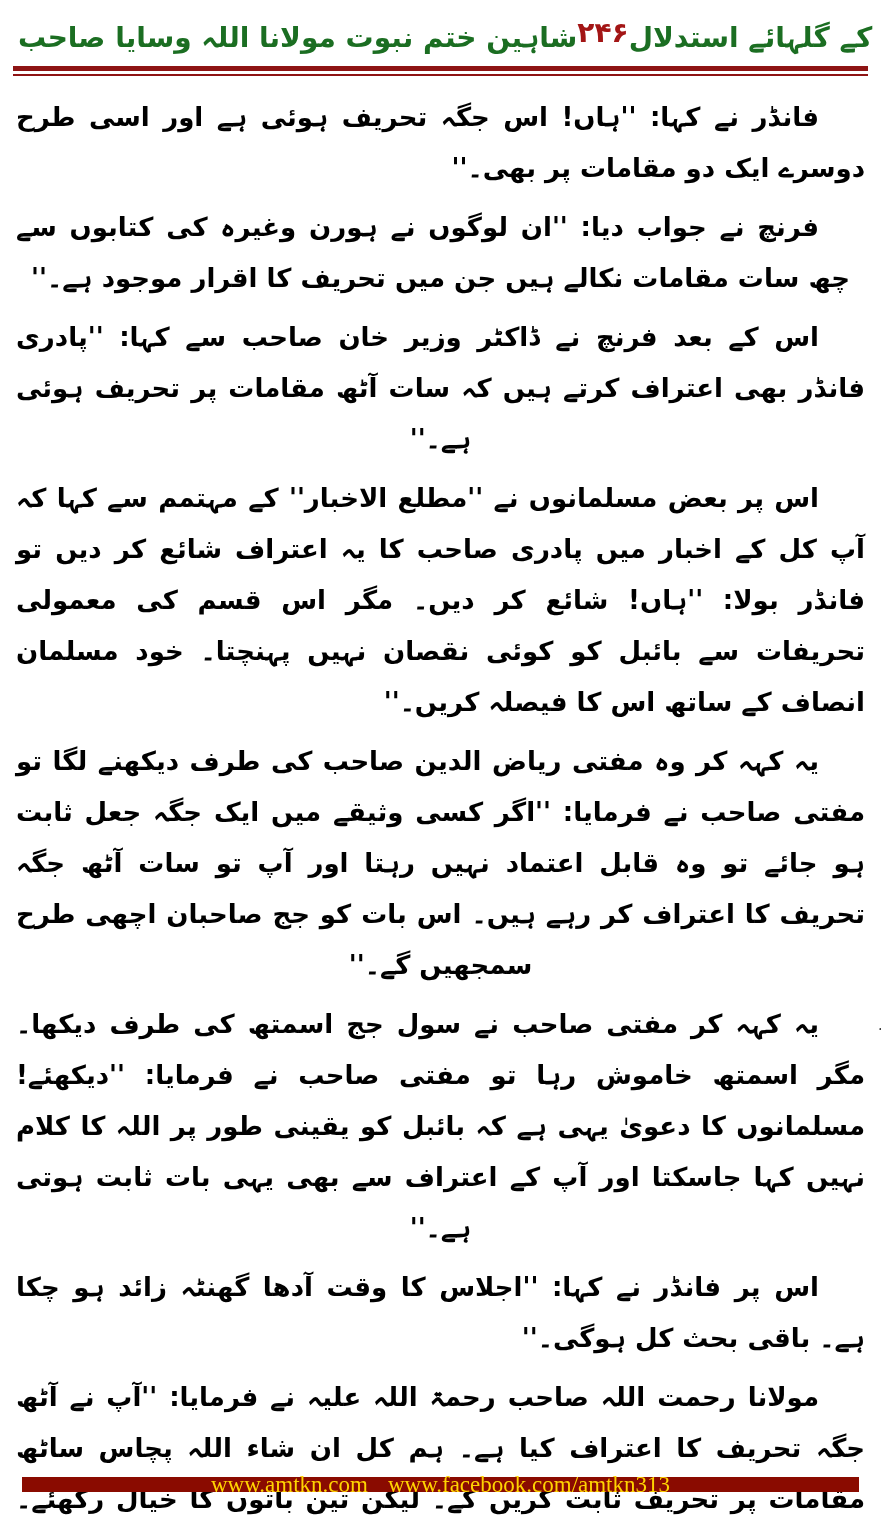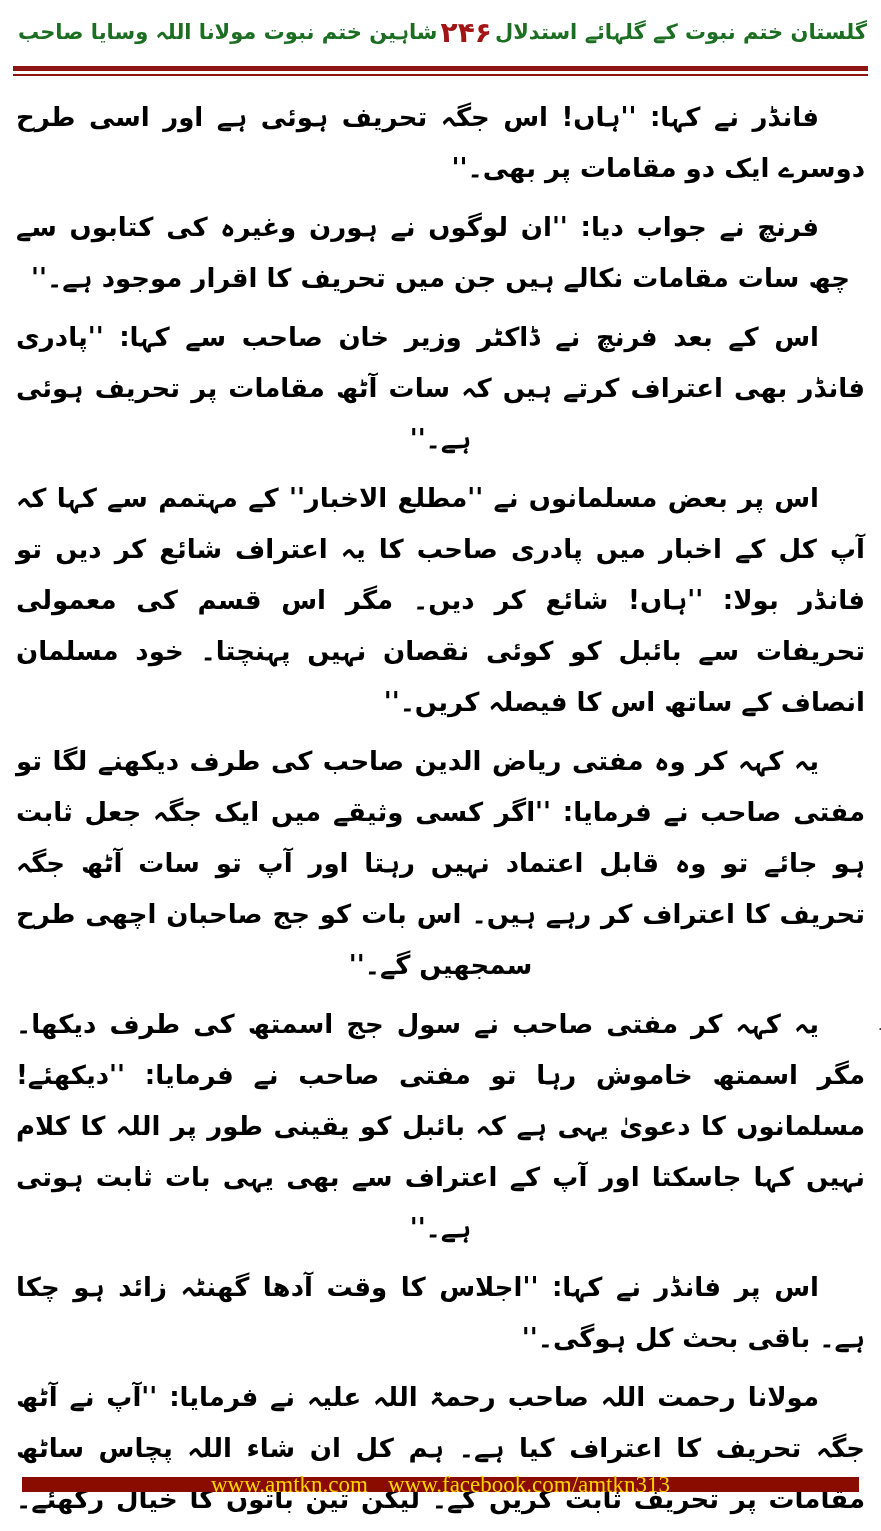--- a/index.html
+++ b/index.html
@@ -17,21 +17,21 @@
     display: flex;
     align-items: flex-start;
     justify-content: space-between;
     padding: 16px 14px 0 18px;
     height: 58px;
     box-sizing: border-box;
   }
   .header .title {
     color: #1b6e22;
     font-weight: bold;
-    font-size: 21px;
+    font-size: 28px;
     line-height: 1.6;
     white-space: nowrap;
   }
   .header .page-number {
     color: #a31515;
     font-weight: bold;
     font-size: 28px;
     line-height: 1.2;
     letter-spacing: 2px;
   }

